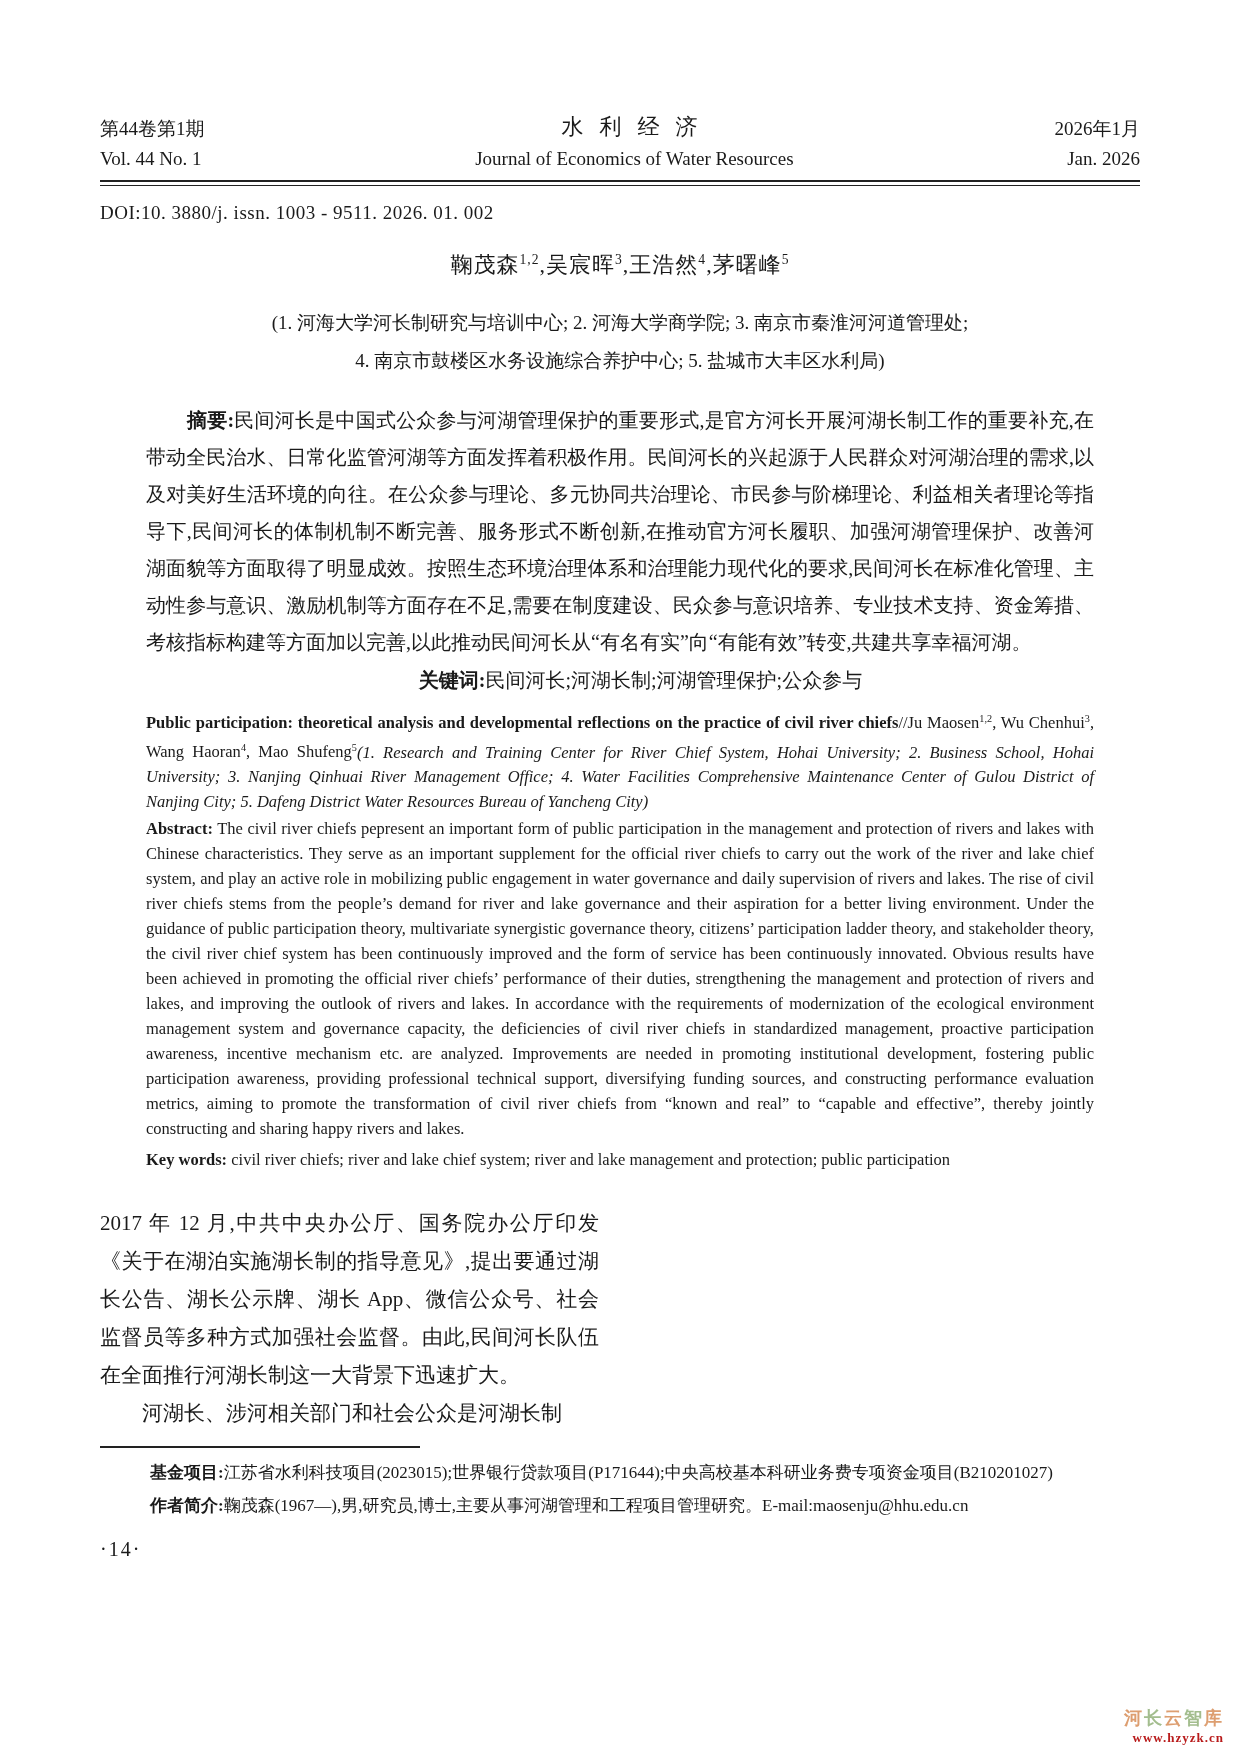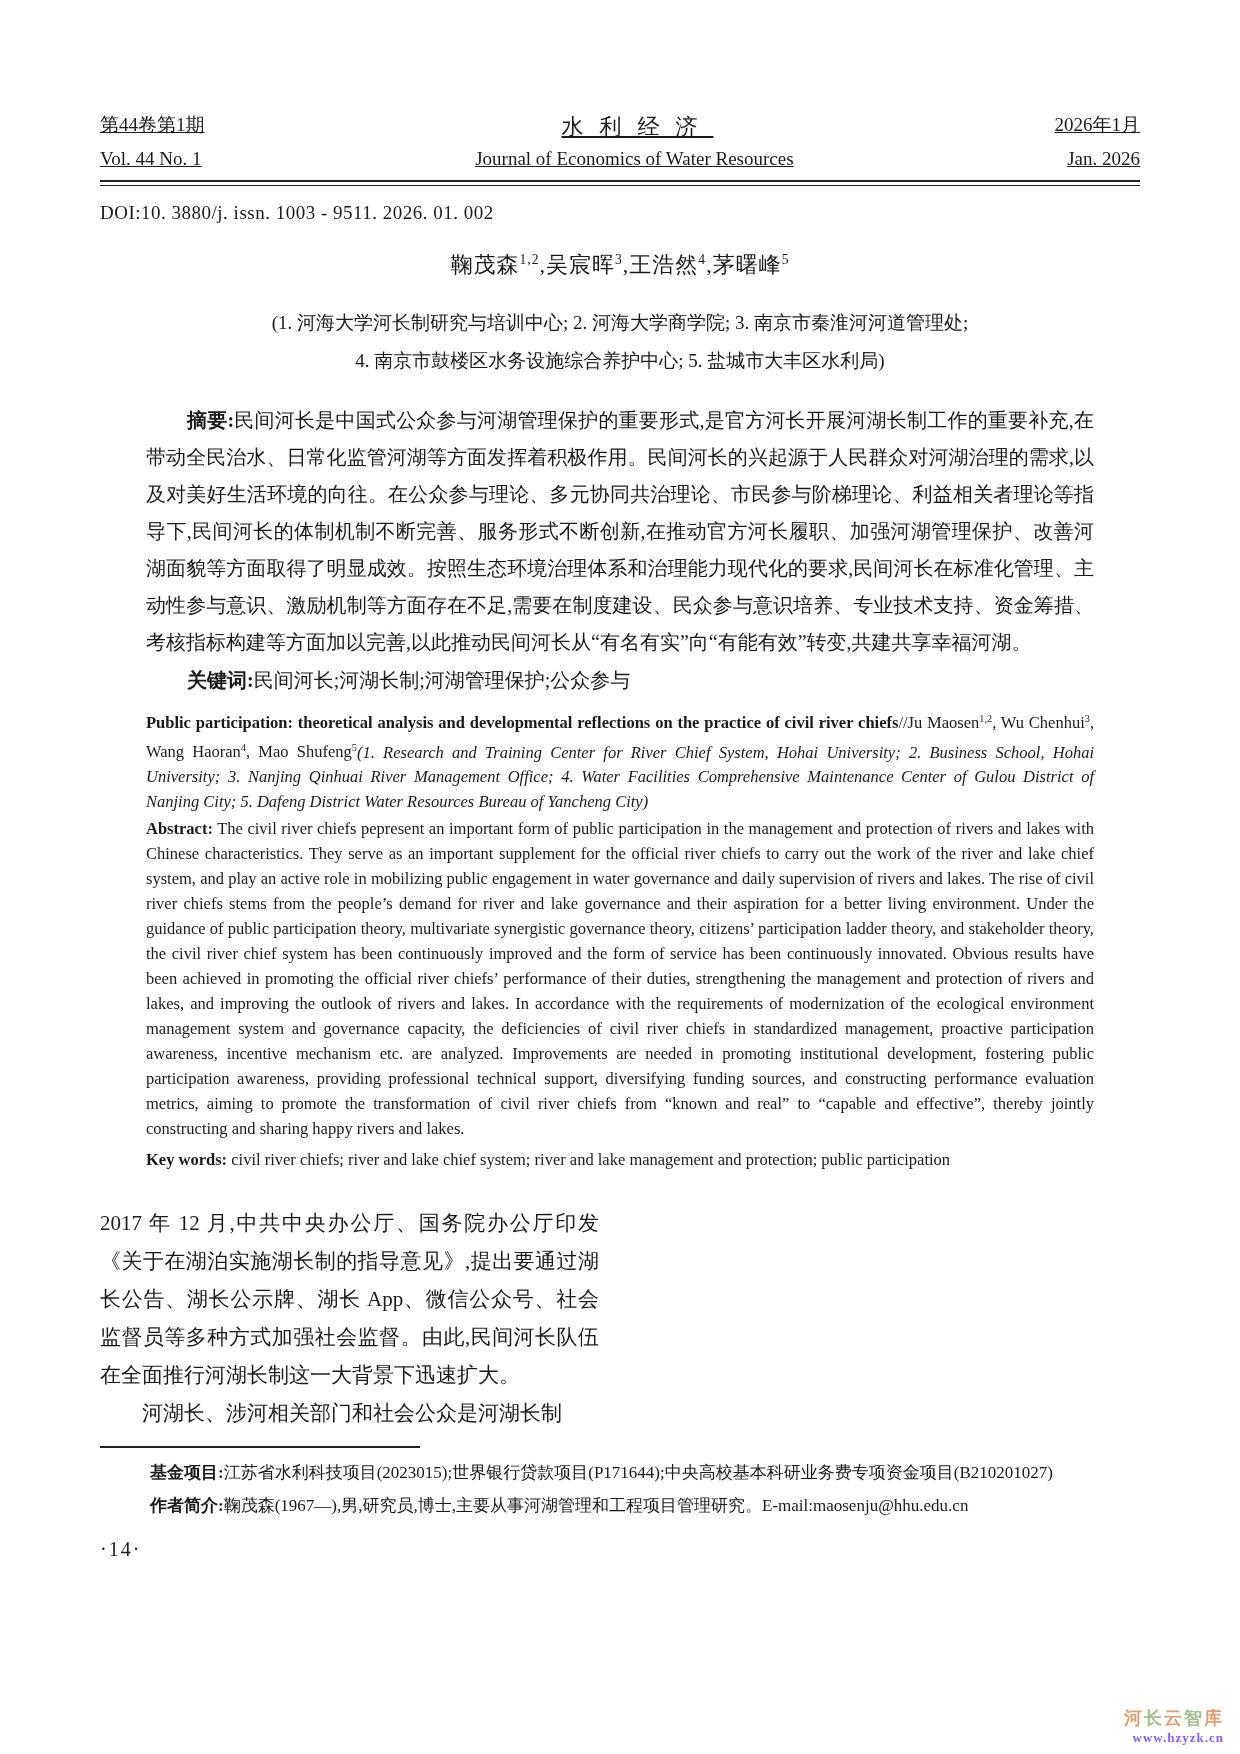--- a/index.html
+++ b/index.html
@@ -3,56 +3,56 @@
 <meta charset="utf-8">
 <style>
   * { margin:0; padding:0; box-sizing:border-box; }
   html,body { background:#ffffff; }
   body { font-family:"Liberation Serif","DejaVu Serif",serif; color:#1a1a1a; }
   .page {
     position:relative; width:1240px; height:1754px; margin:0 auto;
     background:#fff; padding:112px 100px 0 100px; overflow:hidden;
   }
   
-  .jrow { display:flex; justify-content:space-between; align-items:flex-start;text-decoration:underline; }
+  .jrow { display:flex; justify-content:space-between; align-items:flex-end; }
   .jrow .cell { font-size:19px; white-space:nowrap; }
   .jrow .center-cn { font-size:22px; letter-spacing:16px; text-indent:16px; }
   .jrow2 { margin-top:6px; }
   .double-rule { margin-top:10px; height:6px; border-top:2px solid #222; border-bottom:1px solid #222; }
   .doi { margin-top:16px; font-size:19px; letter-spacing:0.5px; }
   
   .title { margin-top:44px; text-align:center; font-size:38px; font-weight:bold; letter-spacing:3px; }
   .authors { margin-top:26px; text-align:center; font-size:22px; letter-spacing:1px; }
   .authors sup, .en-authors sup { font-size:0.62em; vertical-align:super; }
   .affils { margin-top:24px; text-align:center; font-size:19px; line-height:38px; }
   
   .abs-cn { margin-top:22px; padding:0 46px; font-size:20px; line-height:37px; text-align:justify; }
   .abs-cn .lbl, .kw-cn .lbl { font-weight:bold;margin-left:41px; }
-  .kw-cn { padding:0 46px; font-size:20px; line-height:38px; text-align:left; }
+  .kw-cn { padding:0 46px; font-size:20px; line-height:38px; text-align:center; }
   
   .en { margin-top:6px; padding:0 46px; font-size:16.5px; line-height:25px; text-align:justify; }
   .en .en-title { font-weight:bold; }
   .en .en-affil { font-style:italic; }
   .en-abs { margin-top:2px; }
   .en .lbl { font-weight:bold; font-style:normal; }
   
   .columns { margin-top:32px; display:flex; gap:42px; }
   .col { width:499px; font-size:21px; line-height:38px; text-align:justify; }
   .p-indent { text-indent:2em; }
   .stretch-last { text-align-last:justify; }
   
   .footnote { margin-top:14px; }
   .fn-rule { width:320px; border-top:2px solid #222; }
   .fn-lines { margin-top:8px; padding-left:50px; font-size:17px; line-height:33px; }
   .fn-lines .lbl { font-weight:bold; }
   .pagenum { margin-top:16px; font-size:20px; letter-spacing:2px; }
   
   .watermark { position:absolute; right:16px; bottom:8px; text-align:right; font-weight:bold; }
   .wm-cn { font-size:18px; letter-spacing:2px; }
-  .wm-url { font-size:13px; color:#8b5cf6; letter-spacing:1px; }
+  .wm-url { font-size:13px; color:#b91c1c; letter-spacing:1px; }
 </style>
 </head>
 <body>
 
 <div class="page">
 
   <div class="jrow">
     <span class="cell">第44卷第1期</span>
     <span class="cell center-cn">水利经济</span>
     <span class="cell">2026年1月</span>

